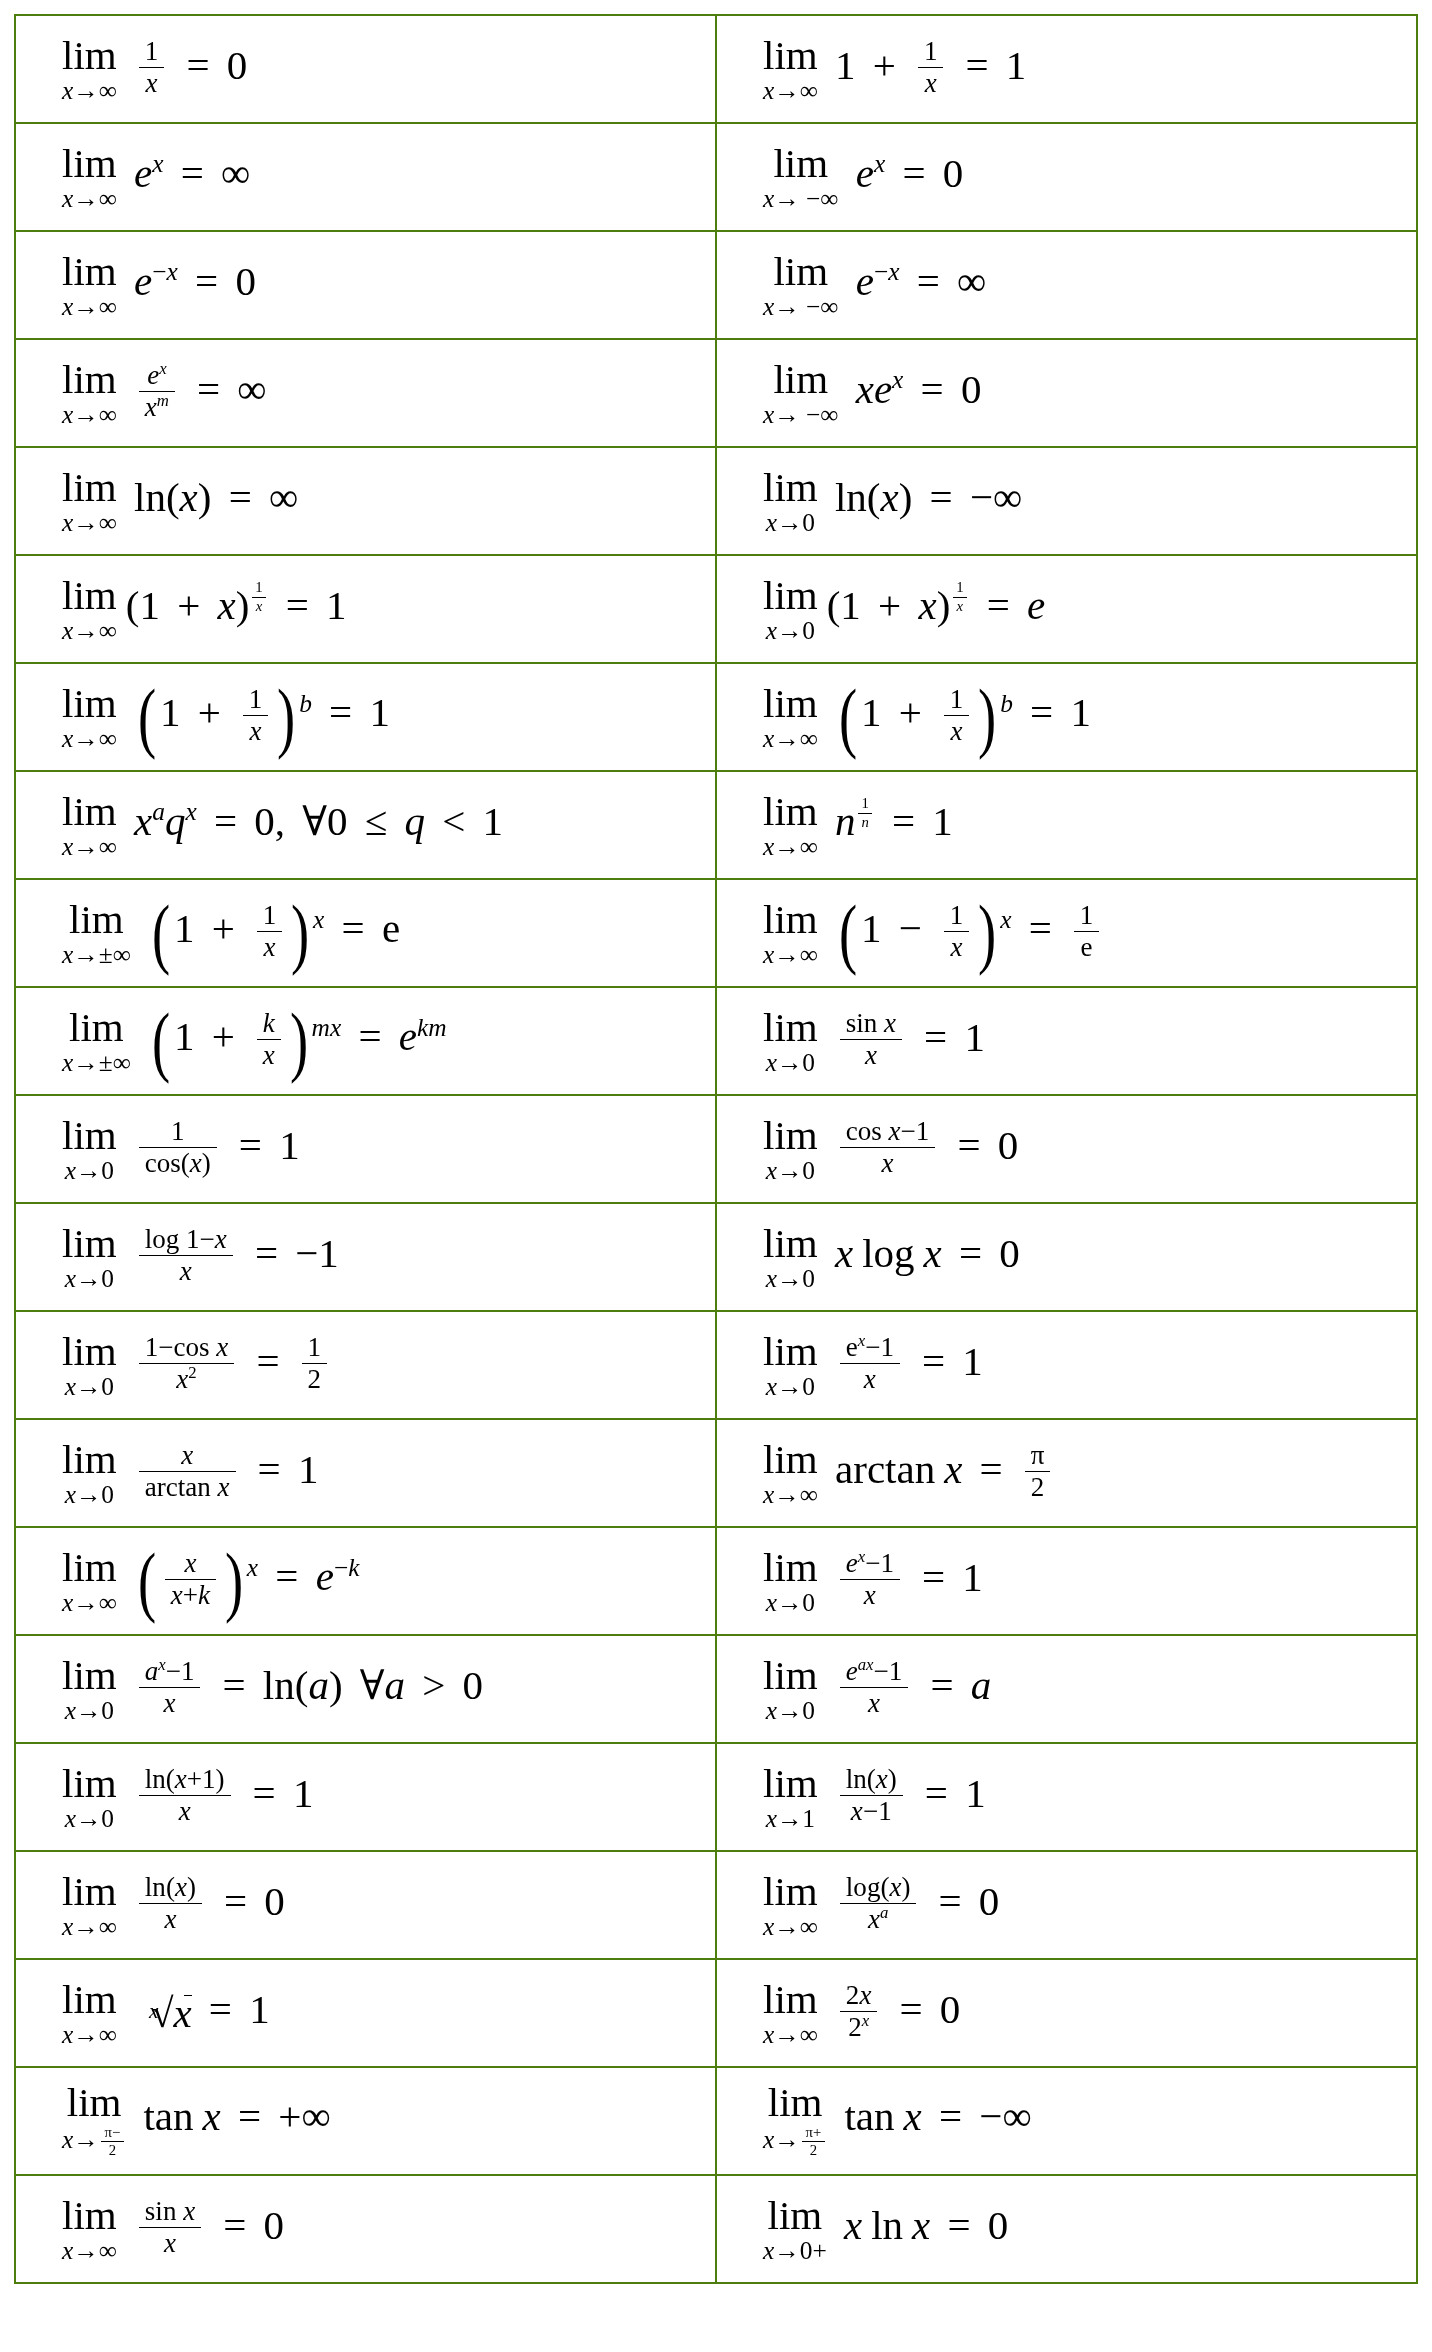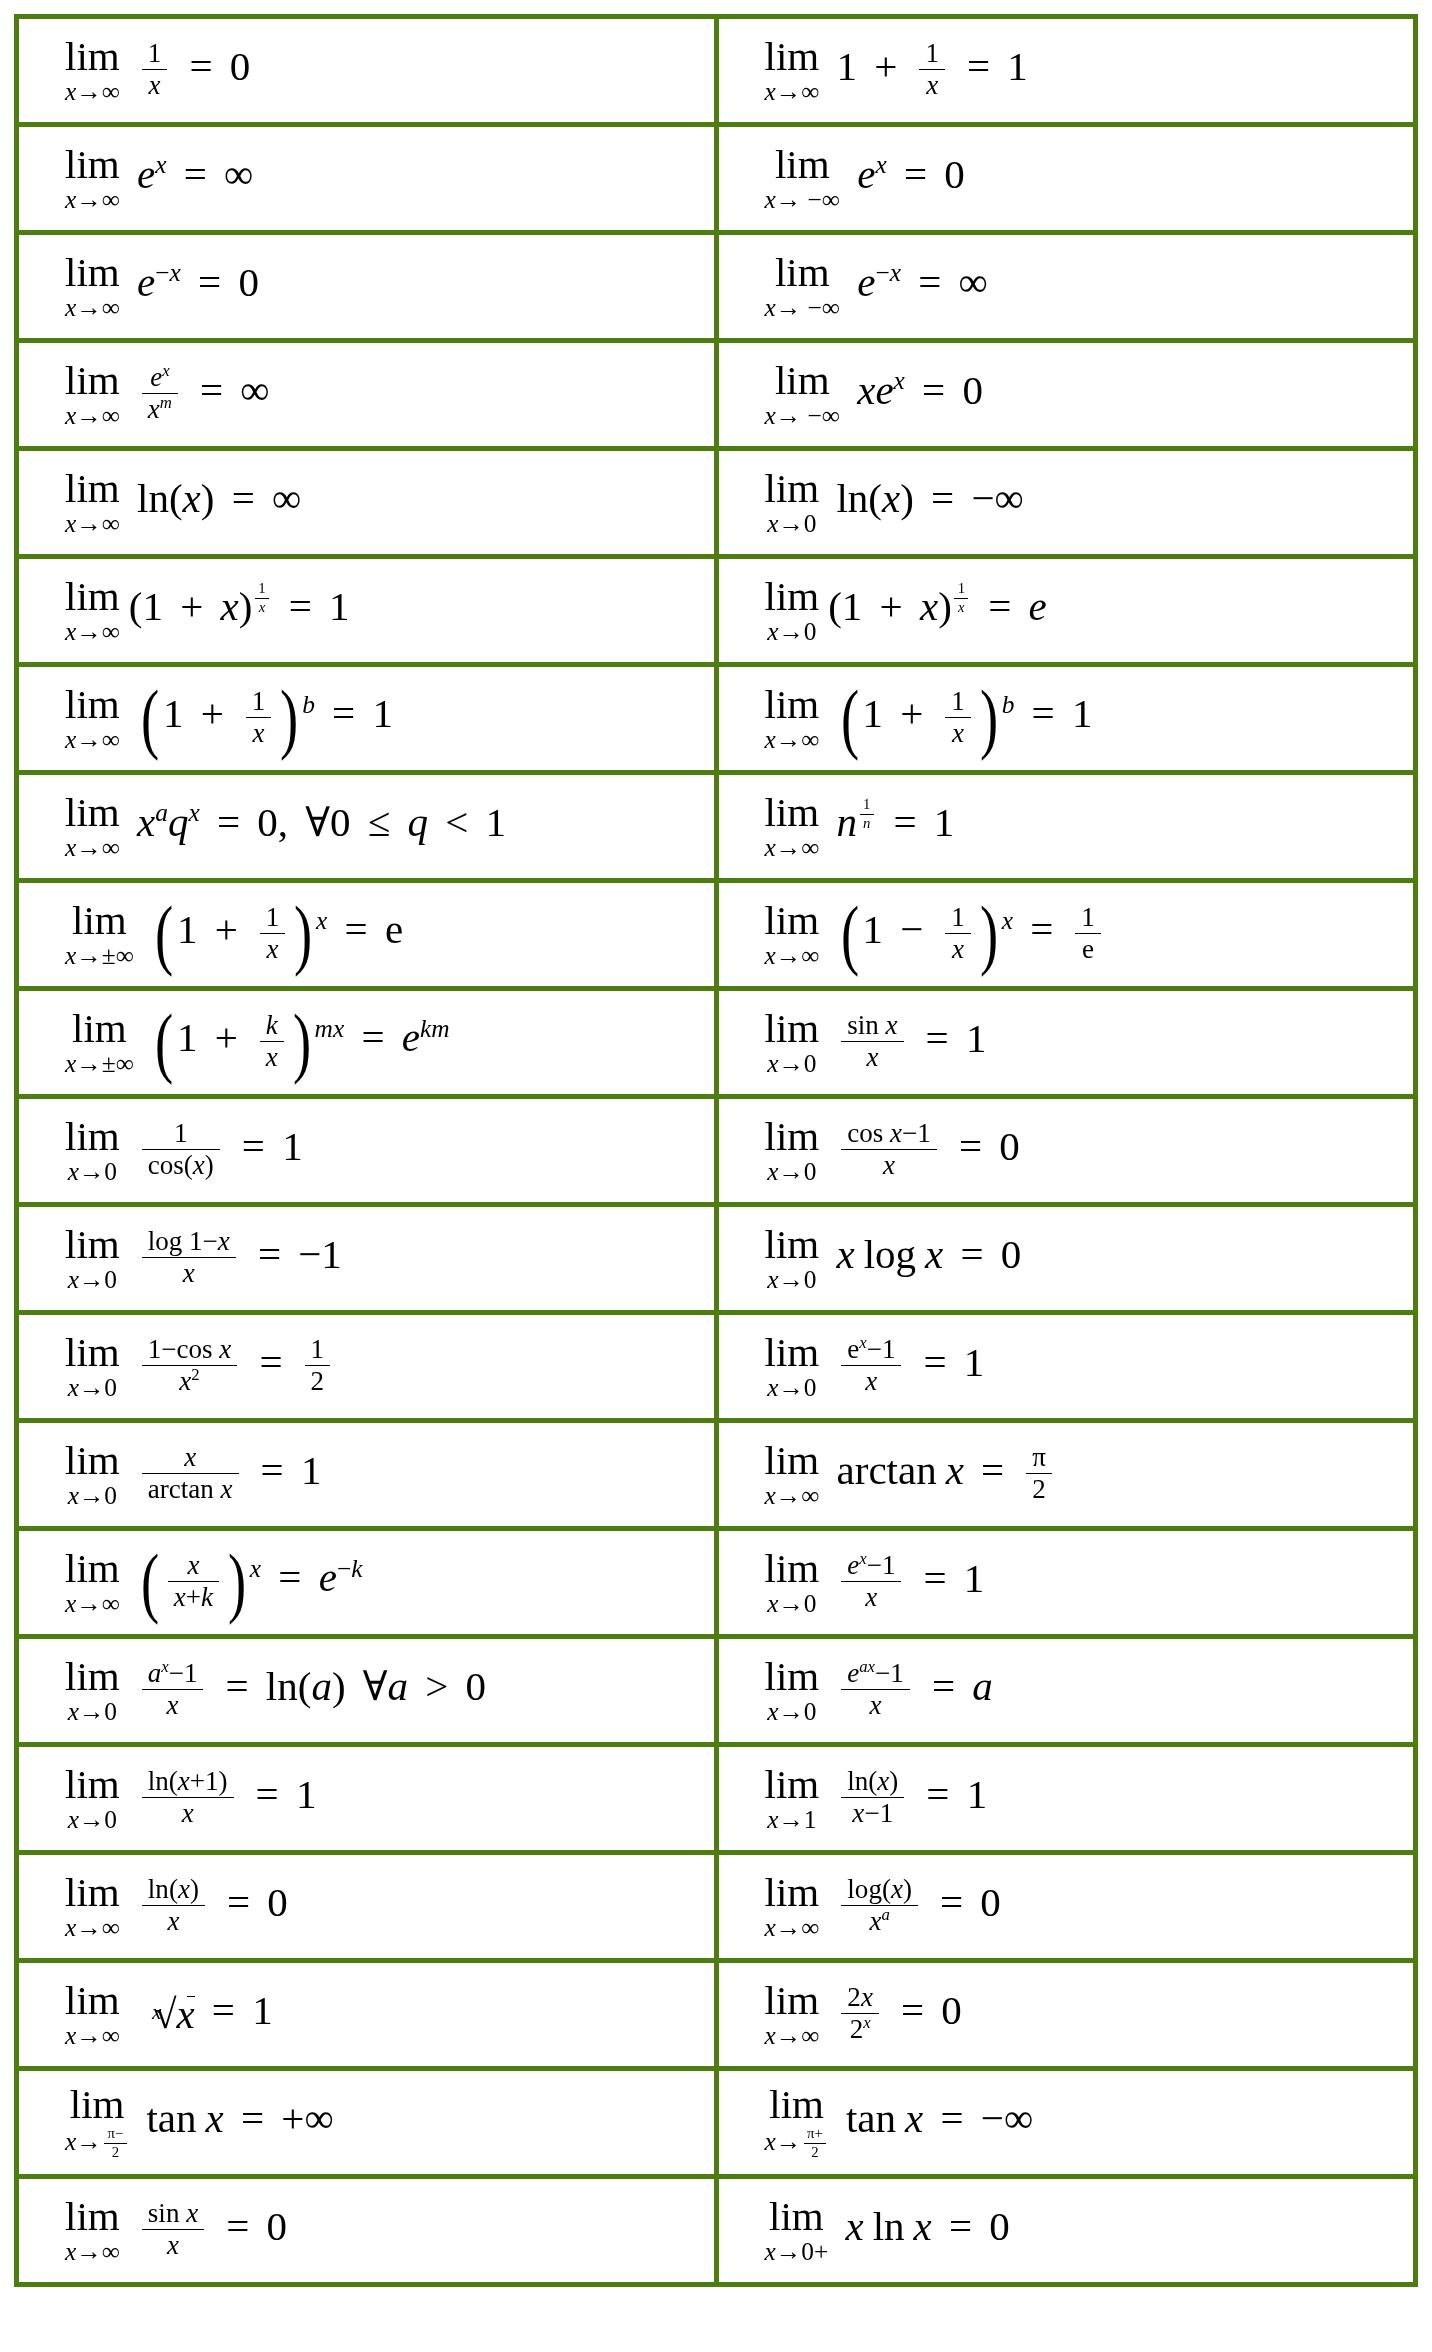--- a/index.html
+++ b/index.html
@@ -12,21 +12,21 @@
     font-family: "Liberation Serif", "DejaVu Serif", serif;
     color: #000000;
   }
   #limit-table {
     width: 1404px;
     margin: 14px 14px 0 14px;
     border-collapse: collapse;
     table-layout: fixed;
   }
   #limit-table td {
-    border: 5px solid #4d7c0f;
+    border: 2px solid #4d7c0f;
     height: 108px;
     vertical-align: middle;
     padding: 0 0 0 46px;
     box-sizing: border-box;
   }
   #limit-table td.right-col {
     padding-left: 46px;
   }
   .formula {
     font-size: 41px;

